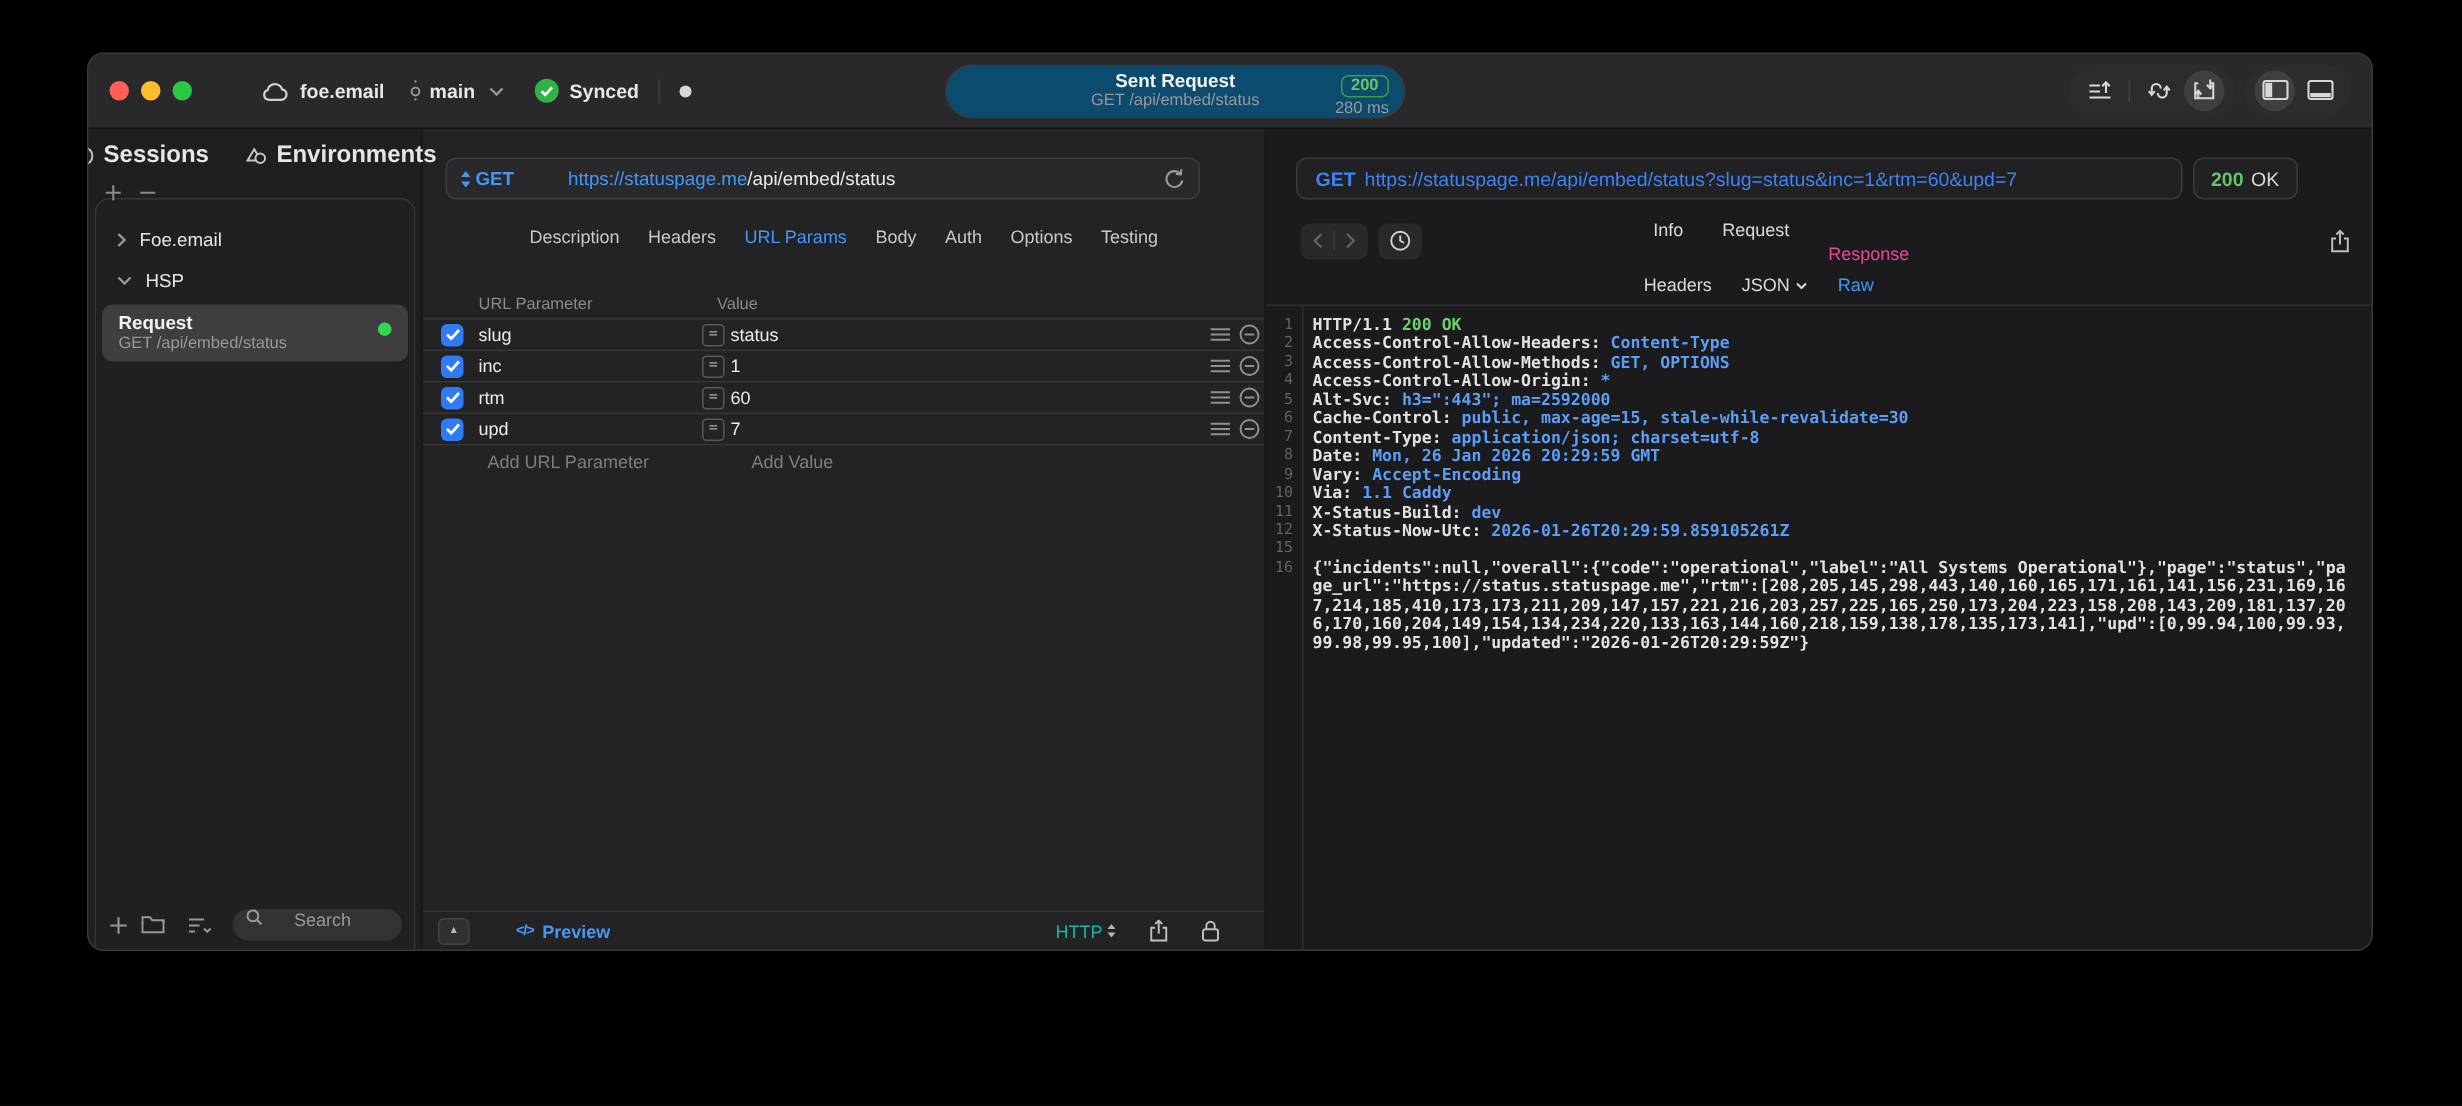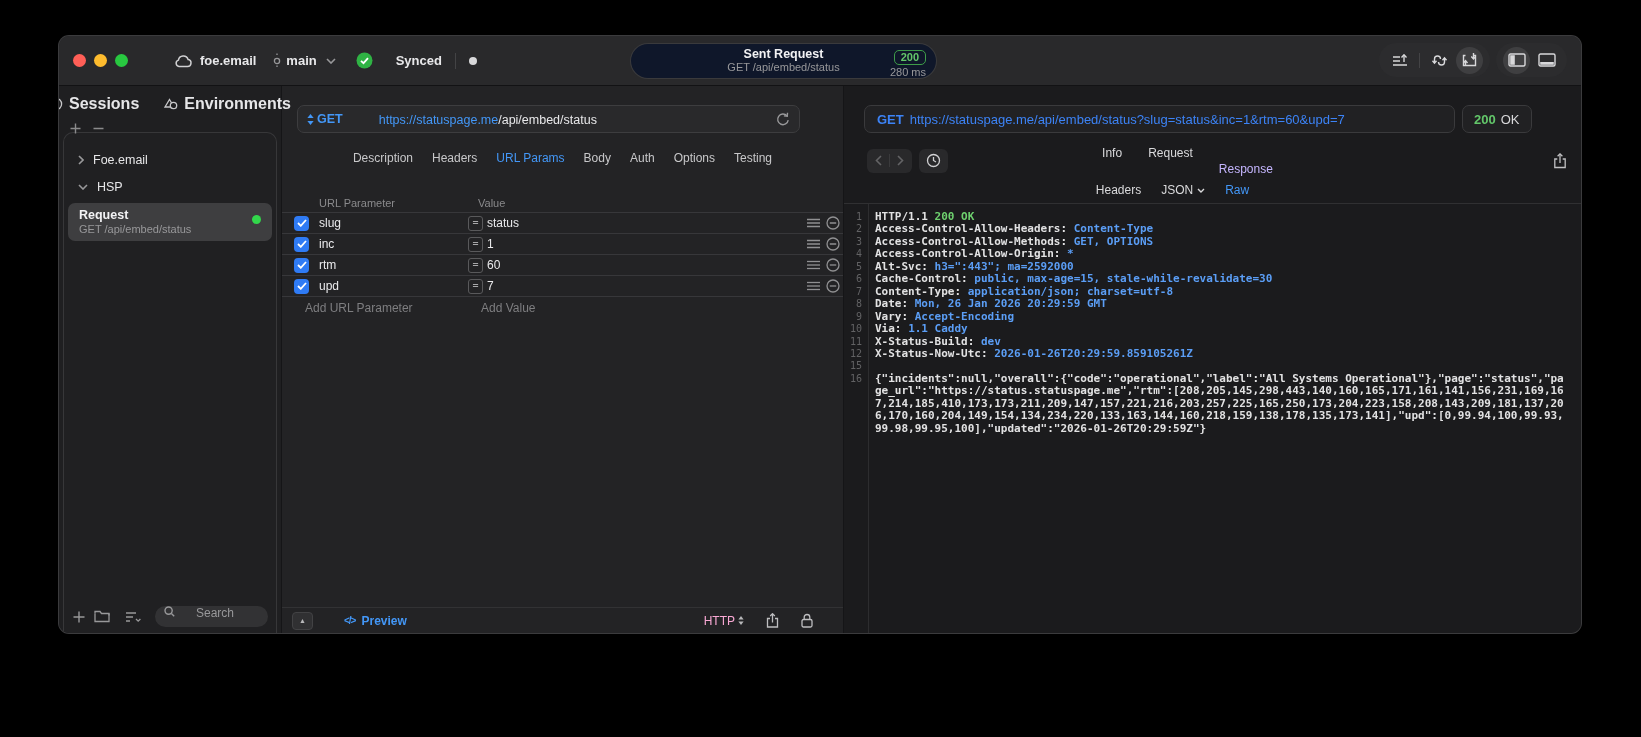--- a/index.html
+++ b/index.html
@@ -9,24 +9,24 @@
     background:#232325;overflow:hidden;display:flex;flex-direction:column;
     box-shadow:0 0 0 1px #3b3b3d,0 22px 60px rgba(0,0,0,.7);}
   
   .titlebar{height:49px;flex:none;background:#29292b;position:relative;display:flex;align-items:center;border-bottom:1px solid #121214;}
   .traffic{display:flex;gap:8px;padding-left:14px;}
   .tl{width:13px;height:13px;border-radius:50%;}
   .tl.r{background:#ff5f57}.tl.y{background:#febc2e}.tl.g{background:#28c840}
   .tb-meta{display:flex;align-items:center;margin-left:46px;gap:7px;color:#e8e8ea;font-size:13px;font-weight:700;}
   .tb-ic{color:#d0d0d2;display:flex;align-items:center;}
   .tb-branch{display:flex;align-items:center;gap:4px;margin-left:16px;color:#e8e8ea;font-size:13px;font-weight:700;}
-  .tb-sync{display:flex;align-items:center;gap:23px;margin-left:20px;color:#e8e8ea;font-size:13px;font-weight:700;}
+  .tb-sync{display:flex;align-items:center;gap:7px;margin-left:20px;color:#e8e8ea;font-size:13px;font-weight:700;}
   .tb-div{width:1px;height:16px;background:#434345;margin:0 13px;}
   .tb-dot{width:8px;height:8px;border-radius:50%;background:#d8d8da;}
-  .center-pill{position:absolute;left:572px;top:8px;width:305px;height:34px;background:#0f172a;border-radius:17px;box-shadow:0 0 0 1px #3a3a3c;}
+  .center-pill{position:absolute;left:572px;top:8px;width:305px;height:34px;background:#0c4a6e;border-radius:17px;box-shadow:0 0 0 1px #3a3a3c;}
   .cp-title{font-size:12.5px;font-weight:700;color:#f2f2f4;text-align:center;margin-top:3px;}
   .cp-sub{font-size:11px;color:#98989a;text-align:center;margin-top:0px;}
   .cp-right{position:absolute;right:10px;top:3px;text-align:right;}
   .badge{display:inline-block;border:1.5px solid #3e9c49;color:#63c76a;font-size:11px;font-weight:700;padding:0 6px;border-radius:5px;line-height:13px;}
   .cp-time{font-size:11px;color:#98989a;margin-top:1px;}
   .tb-right{position:absolute;right:14px;top:7px;display:flex;gap:6px;}
   .btn-group{height:34px;background:#2c2c2e;border-radius:17px;display:flex;align-items:center;padding:0 7px;gap:3px;}
   .ibtn{width:27px;height:27px;border-radius:50%;display:flex;align-items:center;justify-content:center;color:#d8d8da;}
   .ibtn.hl{background:#3f3f41;}
   .vdiv{width:1px;height:15px;background:#434345;margin:0 3px;}
@@ -62,45 +62,45 @@
   .pt-head .c1{margin-left:37px;width:159px;}
   .pt-head .c2{}
   .prow{display:flex;align-items:center;height:20px;border-top:1px solid #37373a;padding-left:12px;padding-right:3px;}
   .prow:last-of-type{}
   .cbx{width:15px;height:15px;border-radius:4px;background:#2f7bf5;display:flex;align-items:center;justify-content:center;flex:none;}
   .pname{margin-left:10px;width:149px;color:#eaeaec;}
   .eq{width:13px;height:13px;border:1px solid #59595b;border-radius:3px;color:#a8a8aa;font-size:10px;line-height:12px;text-align:center;flex:none;font-family:"DejaVu Sans Mono",monospace;}
   .pval{margin-left:4px;flex:1;color:#eaeaec;}
   .rowicons{display:flex;align-items:center;gap:6px;color:#909092;}
   .add-row{display:flex;align-items:center;height:21px;border-top:1px solid #37373a;color:#7e7e80;padding-left:12px;}
-  .add-row .an{margin-left:11px;width:159px;}
+  .add-row .an{margin-left:31px;width:159px;}
   .mid-footer{margin-top:auto;height:25px;border-top:1px solid #323234;display:flex;align-items:center;padding:0 30px 0 10px;gap:8px;}
   .panel-btn{width:19px;height:16px;background:#303032;border:1px solid #424244;border-radius:4px;color:#b8b8ba;
     font-size:7px;line-height:15px;text-align:center;}
   .preview{display:flex;align-items:center;gap:6px;color:#4397f7;font-size:12px;margin-left:23px;font-weight:700;}
   .preview .cic{font-size:10px;font-weight:700;letter-spacing:-1px;}
-  .proto{margin-left:auto;display:flex;align-items:center;gap:3px;color:#f9a8d4;font-size:12px;}
+  .proto{margin-left:auto;display:flex;align-items:center;gap:3px;color:#14b8a6;font-size:12px;}
   .mf-ic{color:#bebec0;display:flex;margin-left:14px;}
   
   .resp{flex:1;background:#1b1b1d;display:flex;flex-direction:column;min-width:0;}
   .resp-top{margin:19px 0 0 20px;display:flex;gap:7px;}
   .req-line{width:591px;height:28px;border:1px solid #3a3a3c;border-radius:7px;background:#212123;display:flex;
     align-items:center;padding:0 12px;font-size:13px;color:#3c83f6;gap:6px;box-sizing:border-box;white-space:nowrap;overflow:hidden;}
   .req-line .m{font-weight:700;}
   .status-box{height:28px;border:1px solid #3a3a3c;border-radius:7px;background:#212123;display:flex;align-items:center;
     padding:0 11px;gap:5px;font-size:13px;box-sizing:border-box;}
   .sc{color:#63c76a;font-weight:700;}
   .st{color:#d8d8da;}
   .resp-toolbar{margin-top:11px;height:33px;display:flex;align-items:center;position:relative;padding:0 14px 0 23px;}
   .nav-group{display:flex;align-items:center;background:#29292b;border-radius:6px;height:24px;padding:0 1px;}
   .nav-btn{width:21px;display:flex;justify-content:center;color:#636365;}
   .ndiv{width:1px;height:13px;background:#3a3a3c;}
   .hist-btn{margin-left:7px;width:29px;height:24px;background:#29292b;border-radius:6px;display:flex;align-items:center;justify-content:center;color:#d0d0d2;}
   .resp-tabs{position:absolute;left:0;right:0;display:flex;justify-content:center;gap:26px;font-size:12px;color:#dadadc;transform:translateX(-25px);}
-  .resp-tab.active{color:#c4b5fd;margin-top:16px;}
+  .resp-tab.active{color:#ec4899;margin-top:16px;}
   .share-top{margin-left:auto;color:#c0c0c2;display:flex;}
   .resp-subtabs{height:26px;display:flex;align-items:center;justify-content:center;gap:20px;font-size:12px;color:#dadadc;
     border-bottom:1px solid #303032;transform:translateX(0);}
   .resp-subtabs .inner{display:flex;gap:20px;transform:translateX(-40px);}
   .subtab{display:flex;align-items:center;gap:4px;}
   .subtab.active{color:#4397f7;}
   .code{flex:1;position:relative;font-family:"DejaVu Sans Mono",monospace;font-size:11px;font-weight:700;padding-top:7px;overflow:hidden;}
   .gutterline{position:absolute;left:24px;top:0;bottom:0;width:1px;background:#2d2d2f;}
   .cl{display:flex;line-height:12.45px;min-height:12.45px;align-items:stretch;}
   .cl .no{flex:none;width:18px;text-align:right;color:#626264;font-weight:400;font-size:10px;}

